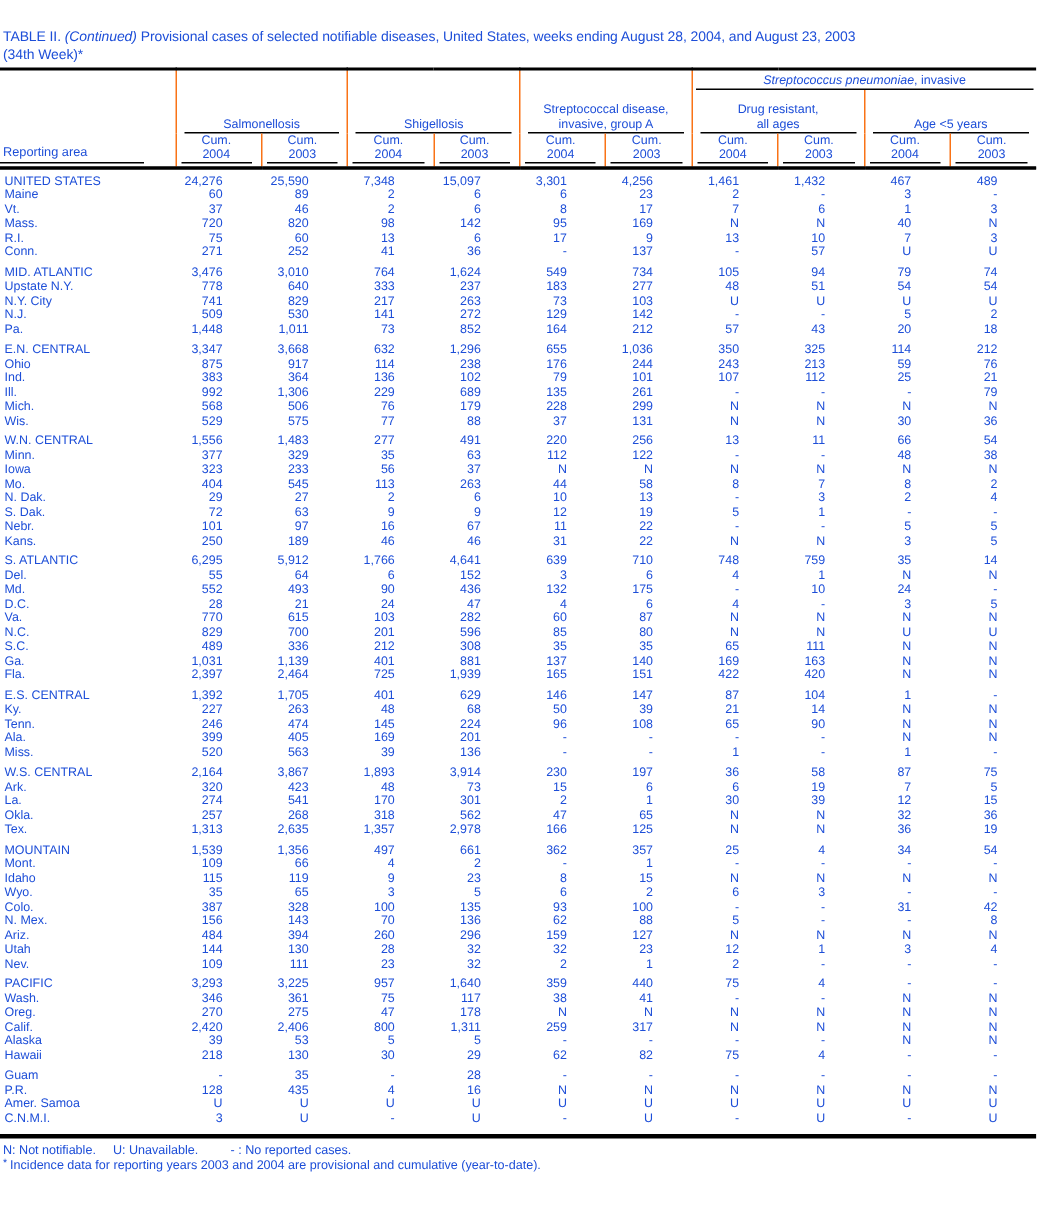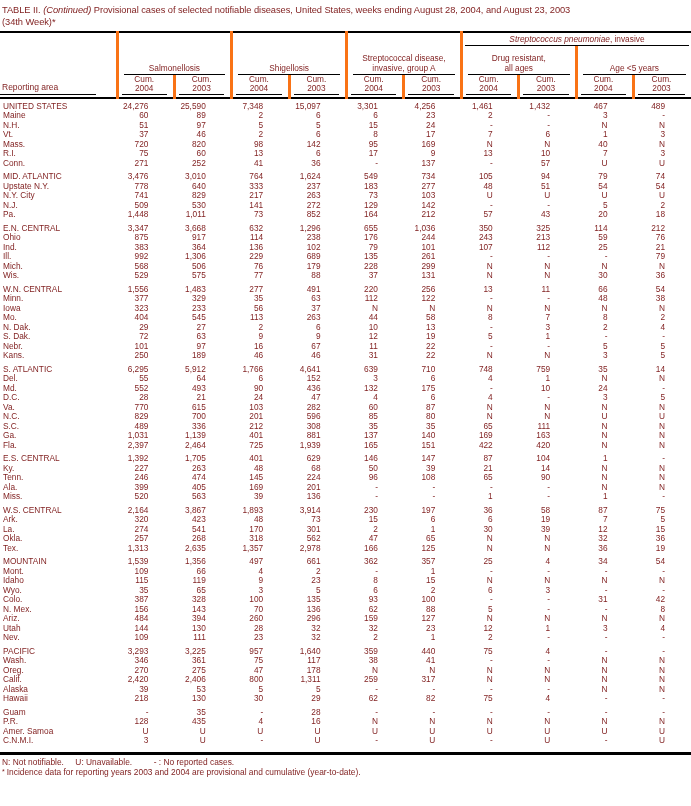--- a/index.html
+++ b/index.html
@@ -1,29 +1,29 @@
 <!DOCTYPE html>
 <html><head>
 <meta charset="utf-8">
 <style>
   html,body { margin:0; padding:0; background:#ffffff; }
   .page {
     width:691px; height:806px; box-sizing:border-box;
-    font-family:"Liberation Sans", sans-serif; color:#7f1d1d;
-    background:#fff; padding:5px 0 0 0; overflow:hidden;
+    font-family:"Liberation Sans", sans-serif; color:#1d4ed8;
+    background:#fff; padding:19px 0 0 0; overflow:hidden;
   }
   .title { font-size:9.3px; line-height:11.5px; padding-left:2px; letter-spacing:-0.05px; }
   .title em { font-style:italic; }
 
   table.tbl { width:691px; border-collapse:collapse; table-layout:fixed; margin-top:3px; border-top:2px solid #000; }
   col.c-area { width:117px; }
   col.c-num  { width:57.4px; }
 
   thead th { font-weight:normal; font-size:8.3px; padding:0; vertical-align:bottom; line-height:9.3px; }
-  .vr { border-right:3px solid #f97316; }
+  .vr { border-right:1px solid #f97316; }
 
   tr.bandA th { height:13px; }
   .pneumo-line { margin:0 2px; border-bottom:1px solid #000; padding-bottom:1px; text-align:center; white-space:nowrap; }
   .pneumo-line em { }
 
   tr.bandB th { height:29px; }
   .grp { margin:0 5px; border-bottom:1px solid #000; padding-bottom:1px; text-align:center; white-space:nowrap; }
 
   tr.bandC th { height:21px; border-bottom:2px solid #000; }
   .sub { margin:0 6px 2px 3px; border-bottom:1px solid #000; text-align:center; white-space:nowrap; }
@@ -182,33 +182,20 @@
           <td class="num">2</td>
           <td class="num">6</td>
           <td class="num">6</td>
           <td class="num">23</td>
           <td class="num">2</td>
           <td class="num">-</td>
           <td class="num">3</td>
           <td class="num">-</td>
         </tr>
         <tr class="state">
-          <td class="label">N.H.</td>
-          <td class="num">51</td>
-          <td class="num">97</td>
-          <td class="num">5</td>
-          <td class="num">5</td>
-          <td class="num">15</td>
-          <td class="num">24</td>
-          <td class="num">-</td>
-          <td class="num">-</td>
-          <td class="num">N</td>
-          <td class="num">N</td>
-        </tr>
-        <tr class="state">
           <td class="label">Vt.</td>
           <td class="num">37</td>
           <td class="num">46</td>
           <td class="num">2</td>
           <td class="num">6</td>
           <td class="num">8</td>
           <td class="num">17</td>
           <td class="num">7</td>
           <td class="num">6</td>
           <td class="num">1</td>

